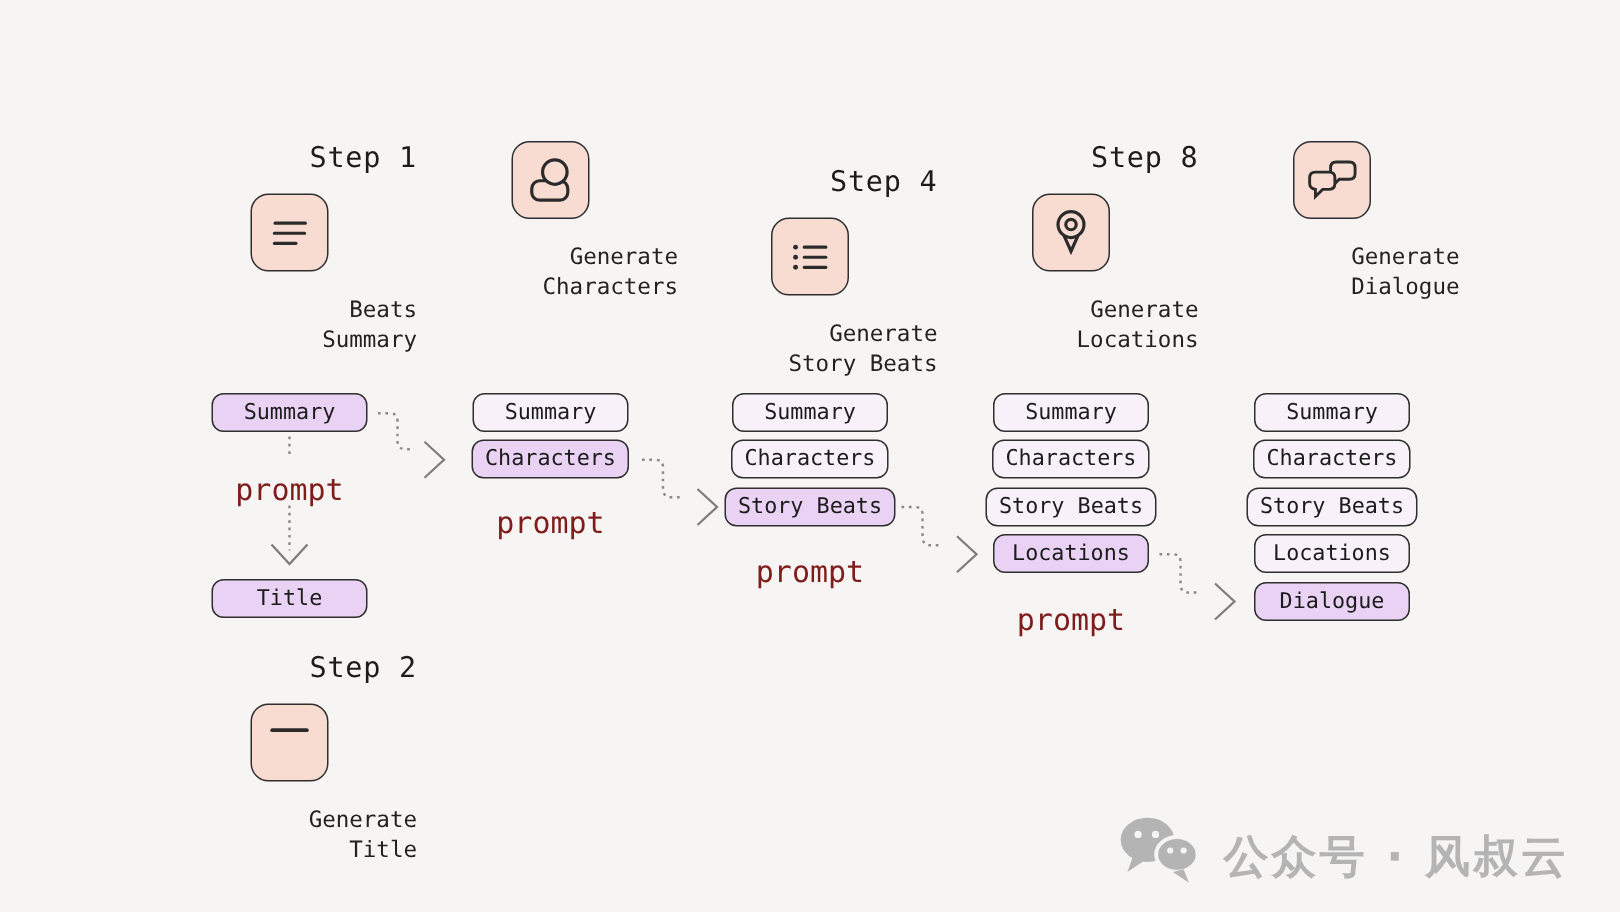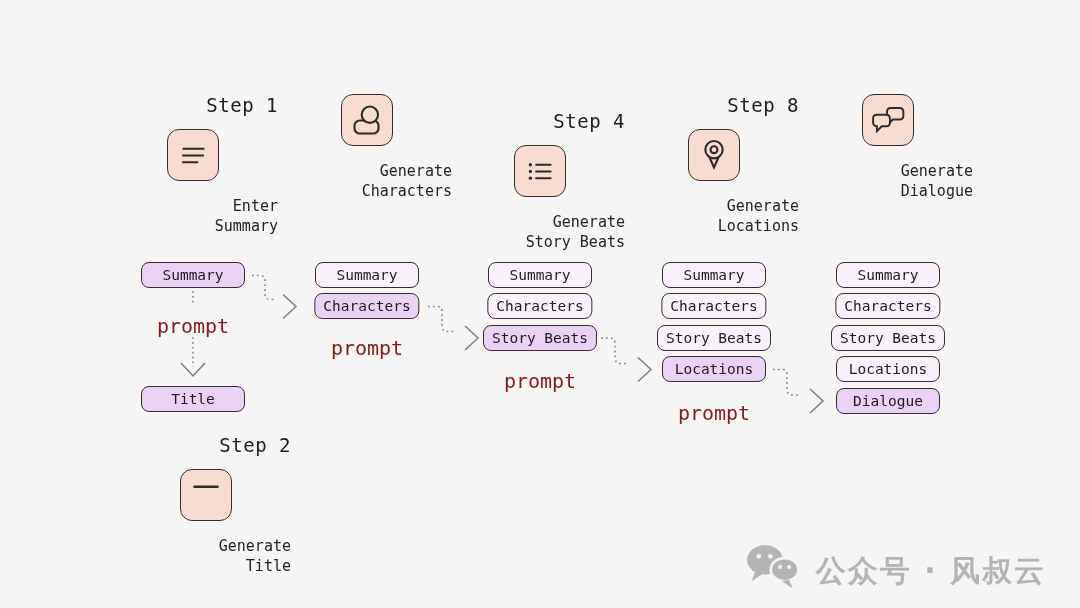--- a/index.html
+++ b/index.html
@@ -85,21 +85,21 @@
 <div id="canvas">
 
   <div class="step-col" style="left:108px;top:94px;">
     <div class="step-title">Step 1</div>
     <div class="tile">
       <svg width="52" height="52" viewBox="0 0 52 52">
         <path class="icon-stroke" d="M16 19.5h21M15.5 26.5h21M15.5 33.5h15"></path>
       </svg>
     </div>
     <div class="step-label">
-      <div>Enter</div>
+      <div>Beats</div>
       <div>Summary</div>
     </div>
   </div>
 
   <div class="step-col" style="left:282px;top:94px;">
     <div class="tile">
       <svg width="52" height="52" viewBox="0 0 52 52">
         <rect x="13" y="26.5" width="25" height="13.5" rx="5.5" class="icon-stroke"></rect>
         <circle cx="29" cy="20.5" r="8.5" class="icon-stroke icon-fill-tile"></circle>
       </svg>
@@ -147,21 +147,21 @@
         <path class="icon-stroke icon-fill-tile" style="stroke-width:2;" d="M30 13.5 h8 q4 0 4 4 v4 q0 4 -4 4 h-7 l-4 4 v-4 q-2 -0.5 -2 -4 v-4 q0 -4 4 -4 z"></path>
         <path class="icon-stroke icon-fill-tile" style="stroke-width:2;" d="M15 20.5 h9 q4 0 4 4 v4 q0 4 -4 4 h-4.5 l-5 5 v-5 q-4 -0.5 -4 -4 v-4 q0 -4 4 -4 z"></path>
       </svg>
     </div>
     <div class="step-label">
       <div>Generate</div>
       <div>Dialogue</div>
     </div>
   </div>
 
-  <div class="step-col" style="left:121px;top:434px;">
+  <div class="step-col" style="left:108px;top:434px;">
     <div class="step-title">Step 2</div>
     <div class="tile">
       <svg width="52" height="52" viewBox="0 0 52 52">
         <path class="icon-stroke" style="stroke-width:2.6;" d="M14 17.5h24"></path>
       </svg>
     </div>
     <div class="step-label">
       <div>Generate</div>
       <div>Title</div>
     </div>

